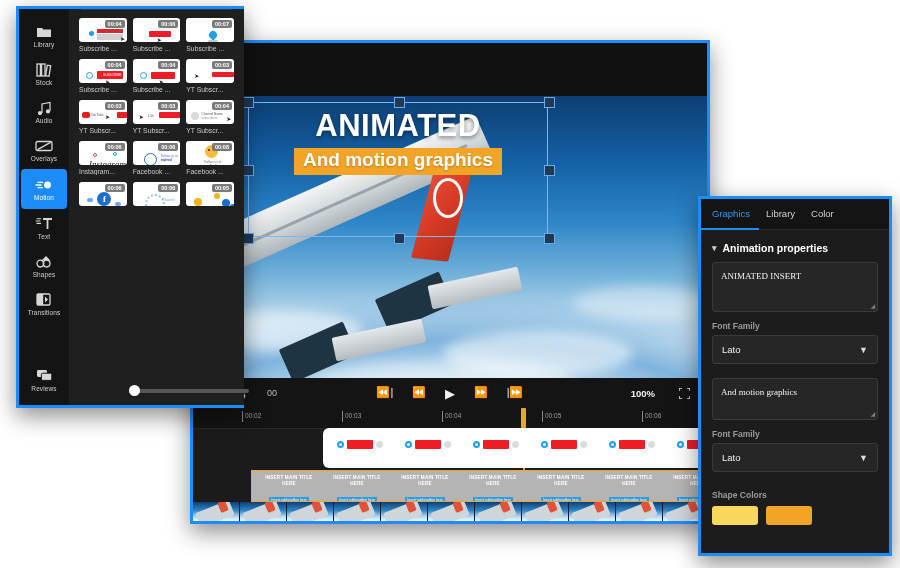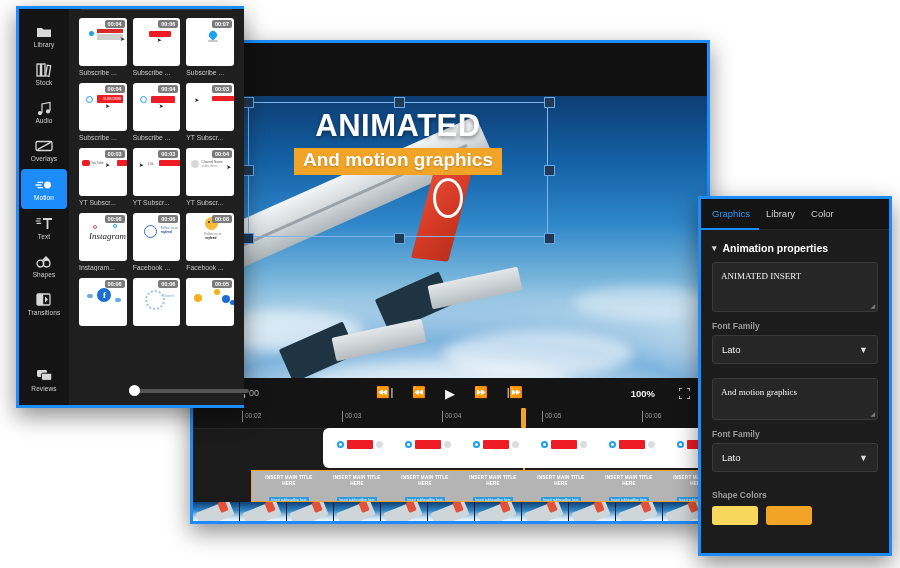--- a/index.html
+++ b/index.html
@@ -30,21 +30,21 @@
               text-shadow:0 2px 4px rgba(0,0,0,.45);line-height:1.02;}
   #ttl1{font-size:31px;margin-top:8px;}
   #ttl2{font-size:31px;}
   #subtitle-band{margin:6px auto 0;background:#f2a427;display:inline-block;padding:2px 9px 4px;}
   #subtitle-text{color:#fff;font-size:19px;font-weight:bold;line-height:1.1;text-shadow:0 1px 2px rgba(0,0,0,.25);}
 
   
   #player-bar{position:absolute;left:0;top:335px;width:514px;height:30px;background:#141414;
               display:flex;align-items:center;color:#e9e9e9;}
   #time-code{margin-left:14px;font-size:15px;letter-spacing:.3px;}
-  #time-frames{font-size:9px;color:#bdbdbd;margin-left:3px;}
+  #time-frames{font-size:9px;color:#bdbdbd;margin-left:21px;}
   #transport{position:absolute;left:0;right:0;display:flex;justify-content:center;gap:19px;}
   .tbtn{color:#f0f0f0;font-size:11px;line-height:1;}
   #zoom-level{position:absolute;right:52px;font-size:9.5px;font-weight:bold;color:#f0f0f0;}
   #fullscreen-icon{position:absolute;right:17px;color:#e6e6e6;}
 
   
   #timeline{position:absolute;left:0;top:365px;width:514px;height:113px;background:#1b1b1b;}
   #ruler{position:relative;height:20px;background:#141414;border-bottom:1px solid #2a2a2a;}
   .tick{position:absolute;top:4px;font-size:6.5px;color:#9a9a9a;white-space:nowrap;}
   .tick:before{content:"";position:absolute;left:-3px;top:-1px;width:1px;height:11px;background:#8b8b8b;}
@@ -82,21 +82,21 @@
   #rail-reviews{position:absolute;left:0;bottom:6px;}
   #browser{position:absolute;left:50px;top:0;width:175px;height:396px;background:#1f1f1f;}
   #browser-header{height:28px;display:flex;align-items:center;justify-content:center;gap:5px;
                   color:#fff;font-size:9.5px;font-weight:bold;border-bottom:1px solid #2e2e2e;}
   #search-row{height:26px;display:flex;align-items:center;gap:7px;padding:0 12px;}
   #search-icon{color:#9a9a9a;font-size:10px;}
   #search-input{background:transparent;border:0;outline:0;color:#9a9a9a;font-size:9px;
                 font-family:"Liberation Sans",sans-serif;width:120px;}
   #search-rule{height:1px;background:#3a3a3a;margin:0 12px;}
   #grid{padding:8px 10px 0;display:grid;grid-template-columns:repeat(3,1fr);gap:7px 6px;}
-  .cell-thumb{position:relative;background:#fff;border-radius:3px;height:48px;overflow:hidden;}
+  .cell-thumb{position:relative;background:#fff;border-radius:3px;height:24px;overflow:hidden;}
   .dur{position:absolute;right:2px;top:2px;background:#7a7a7a;color:#fff;font-size:5.5px;
        padding:1px 3px;border-radius:2px;font-weight:bold;}
   .cell-label{color:#c9c9c9;font-size:6.8px;margin-top:3px;white-space:nowrap;overflow:hidden;}
   .mini{position:absolute;}
   .m-red{background:#ee1c25;border-radius:1px;}
   .m-blue{border:1.5px solid #1da0f0;border-radius:50%;box-sizing:border-box;}
   .m-grey{background:#d9d9d9;border-radius:50%;}
   .m-pin{background:#1da0f0;border-radius:50% 50% 50% 0;transform:rotate(-45deg);}
   .m-cursor{color:#222;font-size:6px;}
   .m-yellow{background:#f2b21c;border-radius:50%;}

